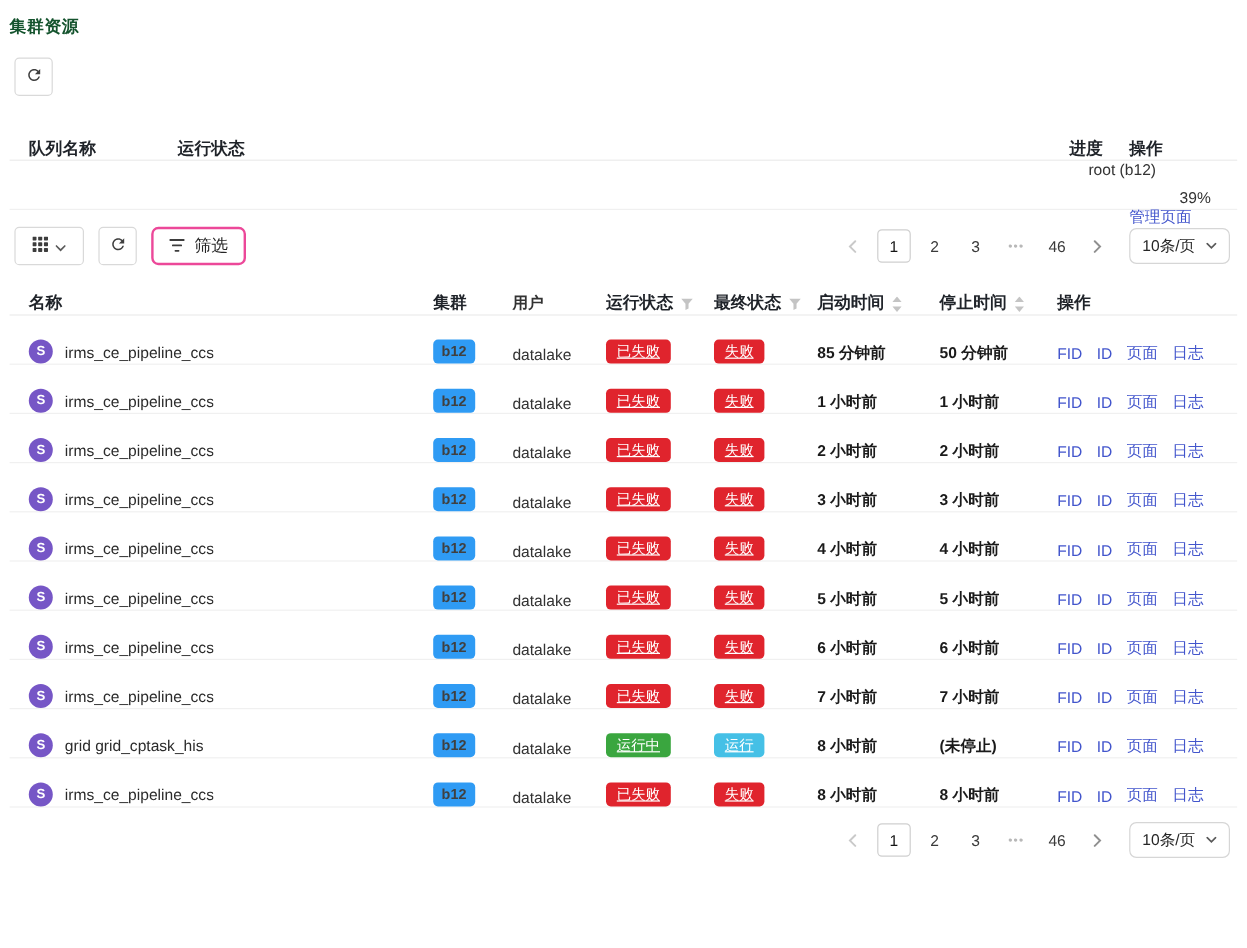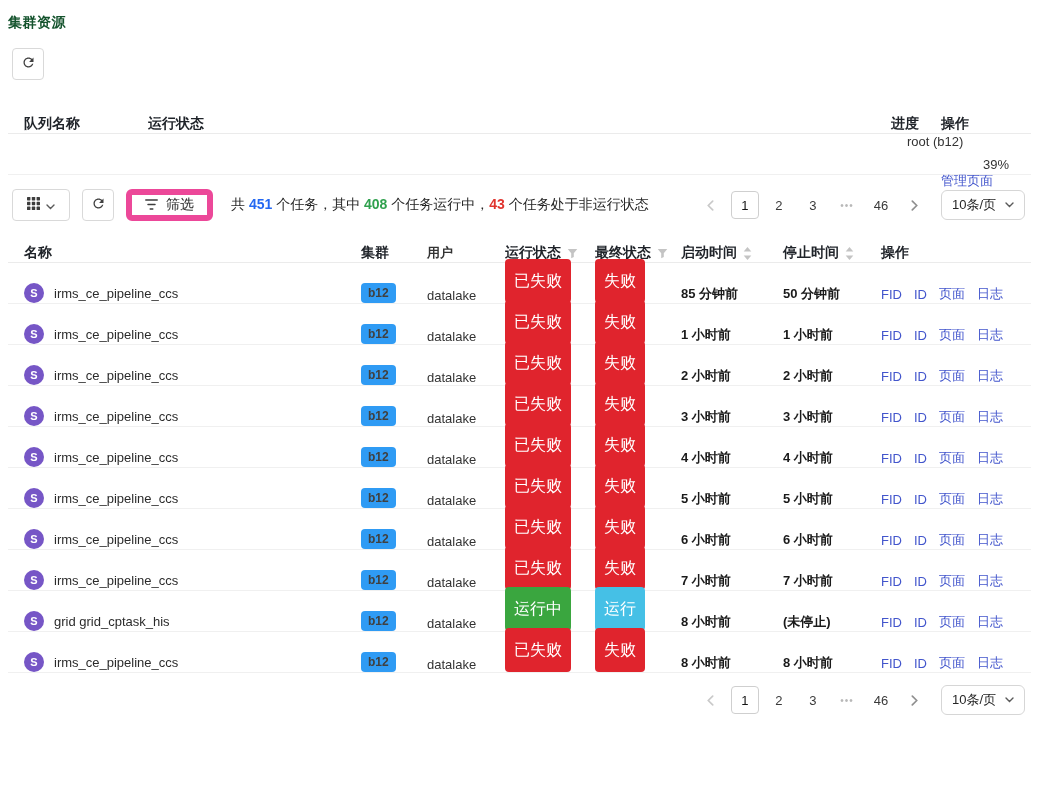--- a/index.html
+++ b/index.html
@@ -26,21 +26,21 @@
   .q-row{height:46px;border-bottom:1px solid #ebebeb;font-size:13px;color:#333;flex-direction:column;}
   .q-name{width:140px;padding-left:16px;}
   .q-cap{flex:1;}
   .q-prog{width:72px;padding-right:22px;justify-content:flex-end;}
   .q-action{width:90px;}
   .progress-track{height:8px;background:#eaeaea;border-radius:4px;width:100%;overflow:hidden;}
   .progress-fill{height:100%;background:var(--progress);border-radius:4px;}
   
   .toolbar{display:flex;align-items:center;gap:12px;margin-top:12px;height:36px;padding:0 6px 0 4px;}
   .dropdown-btn{width:58px;}
-  .filter-btn{height:32px;padding:0 13px;border:6px solid #ec4899;border-radius:6px;background:#fff;display:inline-flex;align-items:center;gap:8px;font-size:14px;color:#262626;cursor:pointer;font-family:inherit;}
+  .filter-btn{height:32px;padding:0 13px;border:2px solid #ec4899;border-radius:6px;background:#fff;display:inline-flex;align-items:center;gap:8px;font-size:14px;color:#262626;cursor:pointer;font-family:inherit;}
   .summary{font-size:14px;color:#262626;margin-left:6px;white-space:nowrap;}
   .summary-num{font-weight:600;}
   .toolbar .pagination{margin-left:auto;}
   
   .pagination{display:flex;align-items:center;gap:6px;}
   .page-item{min-width:28px;height:28px;border:none;background:none;display:inline-flex;align-items:center;justify-content:center;font-size:13px;color:#3a3a3a;cursor:pointer;border-radius:4px;font-family:inherit;}
   .page-item.active{border:1px solid #cfcfcf;color:#141414;background:#fff;}
   .page-ellipsis{color:#b8b8b8;font-size:10px;letter-spacing:1px;}
   .page-prev{color:#c9c9c9;}
   .page-next{color:#8f8f8f;}
@@ -56,21 +56,21 @@
   .c-user{width:78px;font-size:13px;color:#333;}
   .c-run{width:90px;}
   .c-final{width:86px;}
   .c-start{width:102px;}
   .c-stop{width:98px;}
   .c-action{width:150px;gap:12px;}
   .th-icon{display:inline-flex;margin-left:6px;cursor:pointer;}
   .avatar{width:20px;height:20px;min-width:20px;border-radius:50%;background:var(--avatar);color:#fff;font-size:11px;font-weight:700;display:inline-flex;align-items:center;justify-content:center;}
   .task-name{font-size:13px;color:#2b2b2b;white-space:nowrap;overflow:hidden;text-overflow:ellipsis;}
   .cluster-badge{background:var(--badge-cluster);color:#404040;font-size:12px;line-height:20px;padding:0 7px;border-radius:4px;font-weight:600;}
-  .badge{color:#fff;font-size:16px;line-height:20px;padding:12px 9px;border-radius:4px;white-space:nowrap;}
+  .badge{color:#fff;font-size:12px;line-height:20px;padding:0 9px;border-radius:4px;white-space:nowrap;text-decoration:underline;}
   .badge-red{background:var(--badge-red);}
   .badge-green{background:var(--badge-green);}
   .badge-cyan{background:var(--badge-cyan);}
   .time{font-size:13px;font-weight:700;color:#1a1a1a;}
   .link{color:var(--link);font-size:13px;text-decoration:none;cursor:pointer;white-space:nowrap;}
   .bottom-pagination-wrap{display:flex;justify-content:flex-end;margin-top:12px;padding-right:6px;}
 </style>
 </head>
 <body>
 
@@ -142,21 +142,20 @@
 
     <button class="filter-btn">
       <span>
         <svg width="13" height="11" viewBox="0 0 13 11" fill="none" stroke="#3d3d3d" stroke-width="1.5" stroke-linecap="round">
             <path d="M0.8 1h11.4M3 5.5h7M5.2 10h2.6"></path>
           </svg>
       </span>
       <span>筛选</span>
     </button>
 
-    <div class="summary"><span>共 </span><span class="summary-num" style="color: rgb(36, 104, 242);">451</span><span> 个任务，其中 </span><span class="summary-num" style="color: rgb(48, 161, 78);">408</span><span> 个任务运行中，</span><span class="summary-num" style="color: rgb(224, 52, 46);">43</span><span> 个任务处于非运行状态</span></div>
 
     <div class="pagination">
         <button class="page-item page-arrow page-prev">
           <span class="arrow-icon">
             <svg width="9" height="11" viewBox="0 0 8 10" fill="none">
               <path d="M6 1L2 5l4 4" stroke="currentColor" stroke-width="1.5" stroke-linecap="round"></path>
             </svg>
           </span>
         </button>
         <button class="page-item active">1</button>

